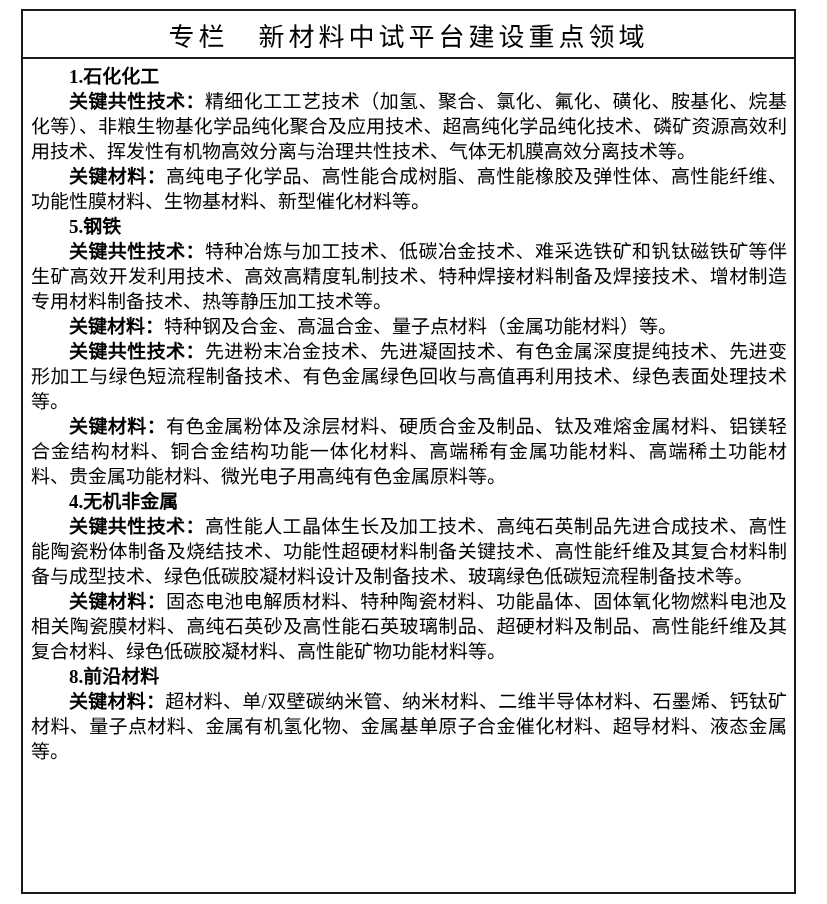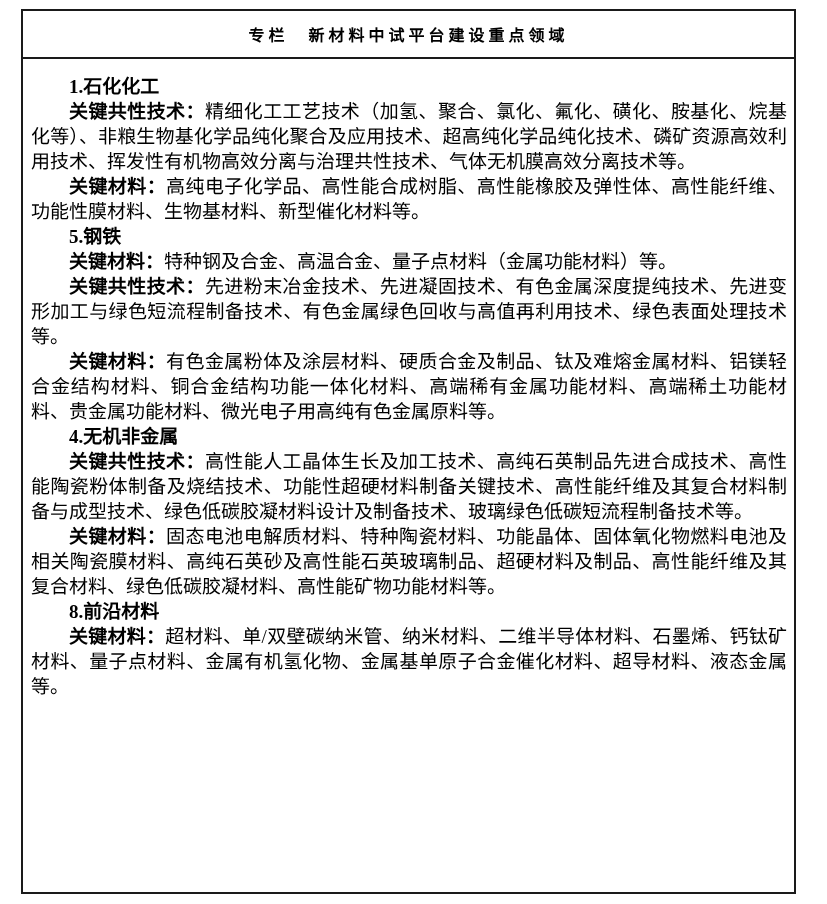--- a/index.html
+++ b/index.html
@@ -27,29 +27,29 @@
   }
   .title-row {
     box-sizing: border-box;
     height: 48px;
     border-bottom: 2px solid #1a1a1a;
     display: flex;
     align-items: center;
     justify-content: center;
   }
   .title-text {
-    font-size: 16px;
-    font-weight: bold;
+    font-size: 26px;
+    font-weight: normal;
     letter-spacing: 4px;
     white-space: nowrap;
     text-align: right;
   }
   .box-body {
     box-sizing: border-box;
-    padding: 15px 7px 0 8px;
+    padding: 5px 7px 0 8px;
     font-size: 19px;
     line-height: 25px;
     text-align: justify;
   }
   .box-body p {
     margin: 0;
     padding: 0;
     text-indent: 2em;
   }
   .section-heading {
@@ -71,20 +71,21 @@
   <div class="box-body">
 
     <div>
       <p class="section-heading">1.石化化工</p>
       <p><span class="para-label">关键共性技术：</span><span>精细化工工艺技术（加氢、聚合、氯化、氟化、磺化、胺基化、烷基化等）、非粮生物基化学品纯化聚合及应用技术、超高纯化学品纯化技术、磷矿资源高效利用技术、挥发性有机物高效分离与治理共性技术、气体无机膜高效分离技术等。</span></p>
       <p><span class="para-label">关键材料：</span><span>高纯电子化学品、高性能合成树脂、高性能橡胶及弹性体、高性能纤维、功能性膜材料、生物基材料、新型催化材料等。</span></p>
     </div>
 
     <div>
       <p class="section-heading">5.钢铁</p>
+      <p><span class="para-label">关键共性技术：</span><span>特种冶炼与加工技术、低碳冶金技术、难采选铁矿和钒钛磁铁矿等伴生矿高效开发利用技术、高效高精度轧制技术、特种焊接材料制备及焊接技术、增材制造专用材料制备技术、热等静压加工技术等。</span></p>
       <p><span class="para-label">关键材料：</span><span>特种钢及合金、高温合金、量子点材料（金属功能材料）等。</span></p>
     </div>
 
     <div>
       <p><span class="para-label">关键共性技术：</span><span>先进粉末冶金技术、先进凝固技术、有色金属深度提纯技术、先进变形加工与绿色短流程制备技术、有色金属绿色回收与高值再利用技术、绿色表面处理技术等。</span></p>
       <p><span class="para-label">关键材料：</span><span>有色金属粉体及涂层材料、硬质合金及制品、钛及难熔金属材料、铝镁轻合金结构材料、铜合金结构功能一体化材料、高端稀有金属功能材料、高端稀土功能材料、贵金属功能材料、微光电子用高纯有色金属原料等。</span></p>
     </div>
 
     <div>
       <p class="section-heading">4.无机非金属</p>

